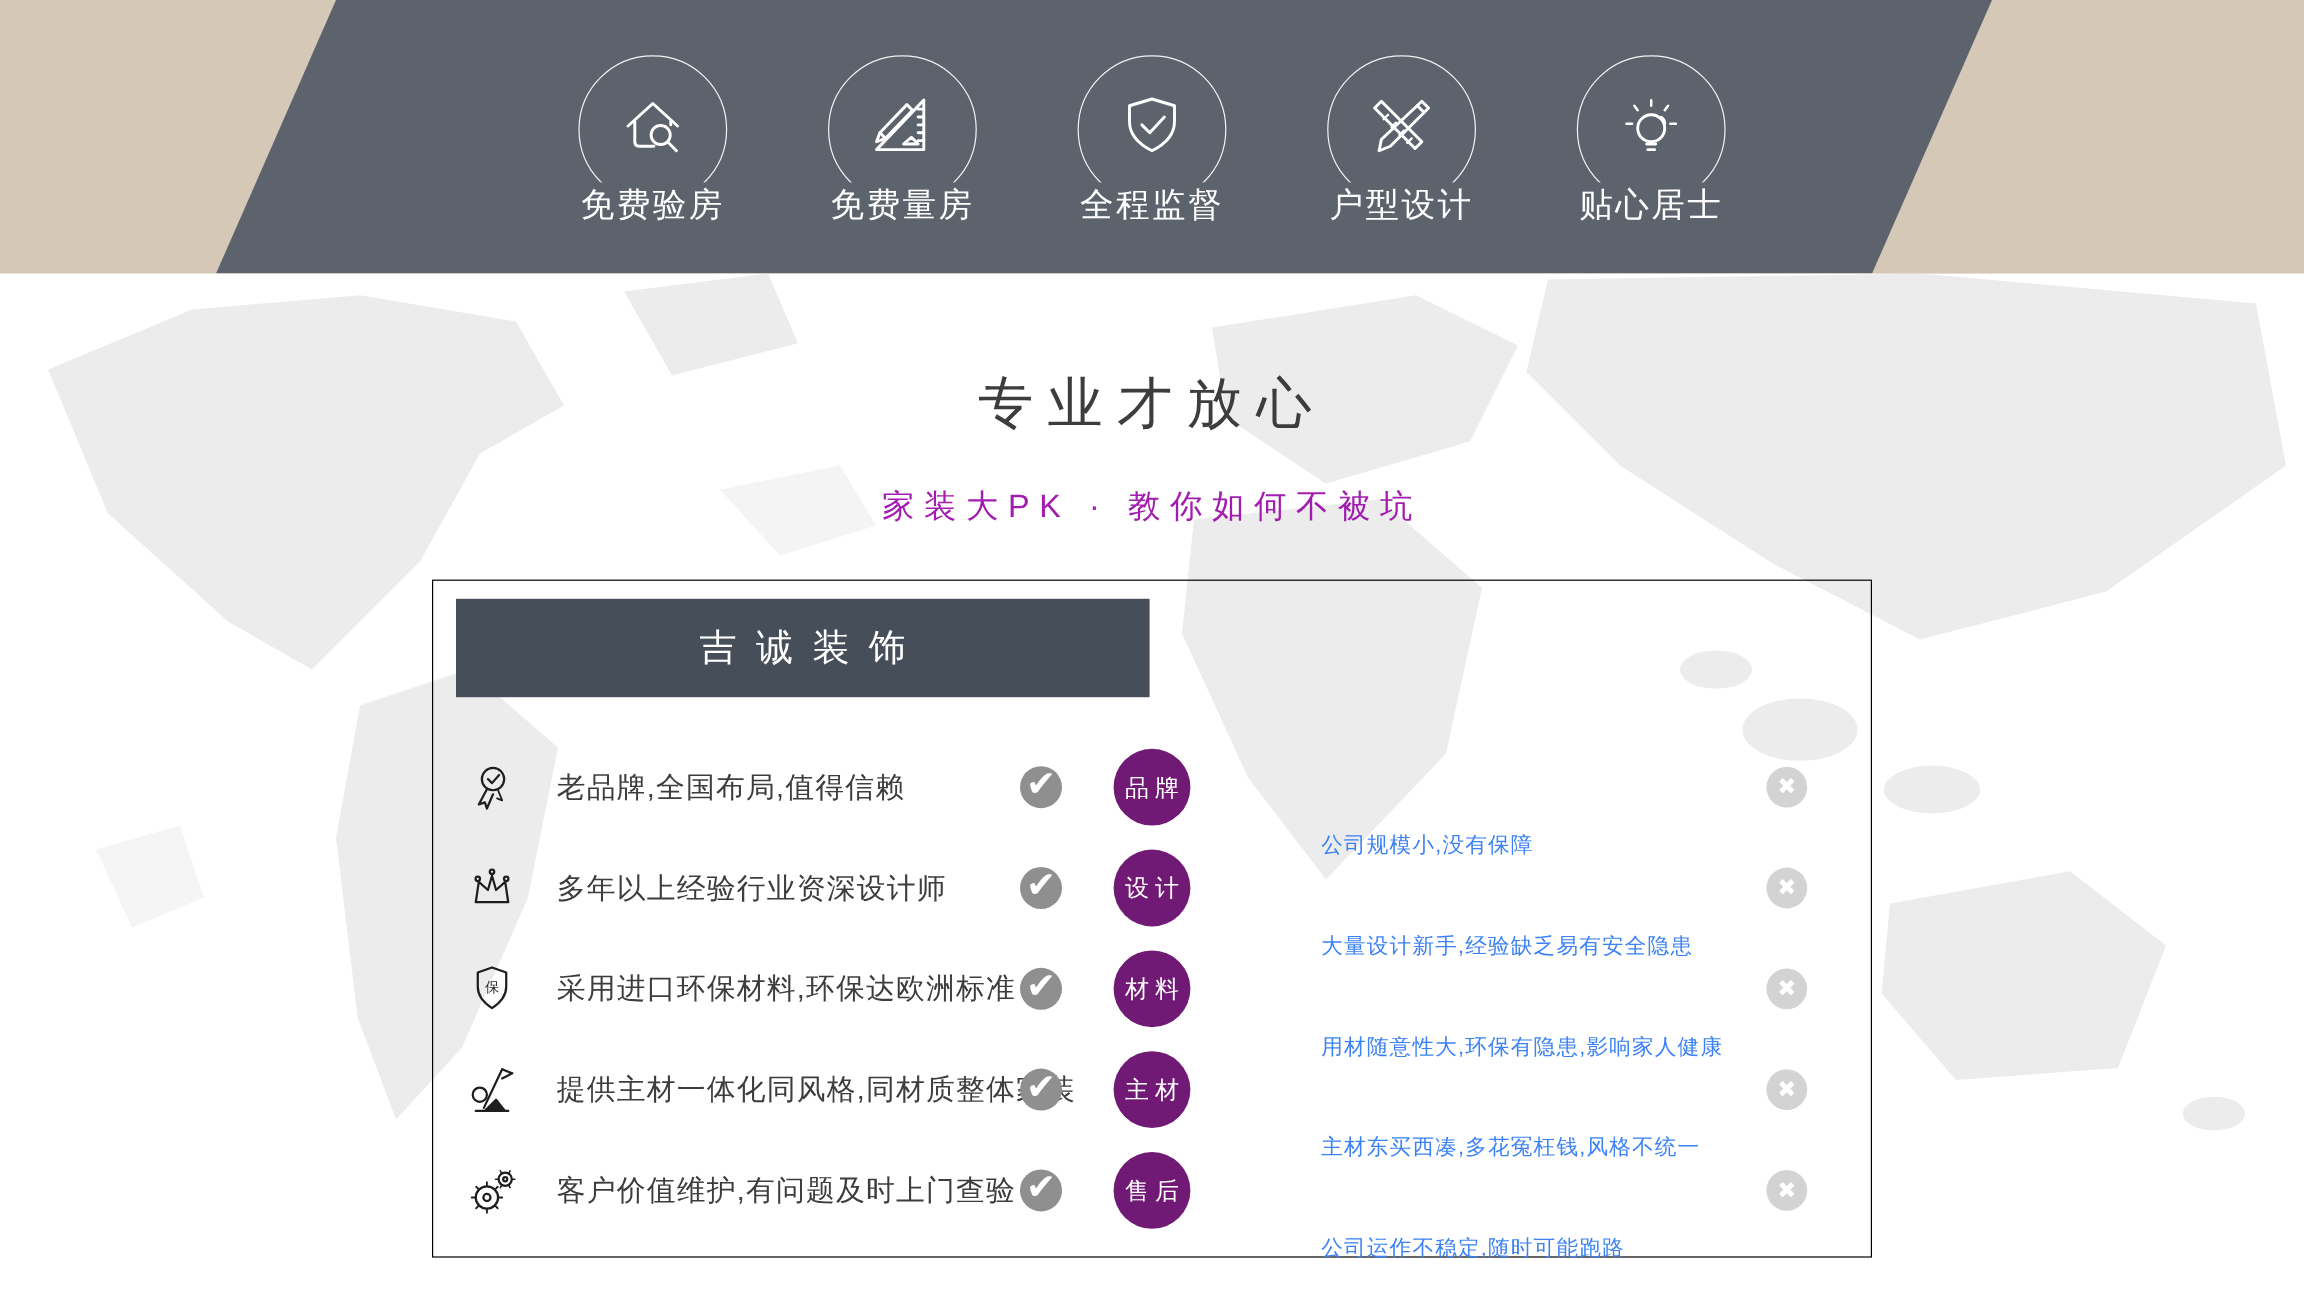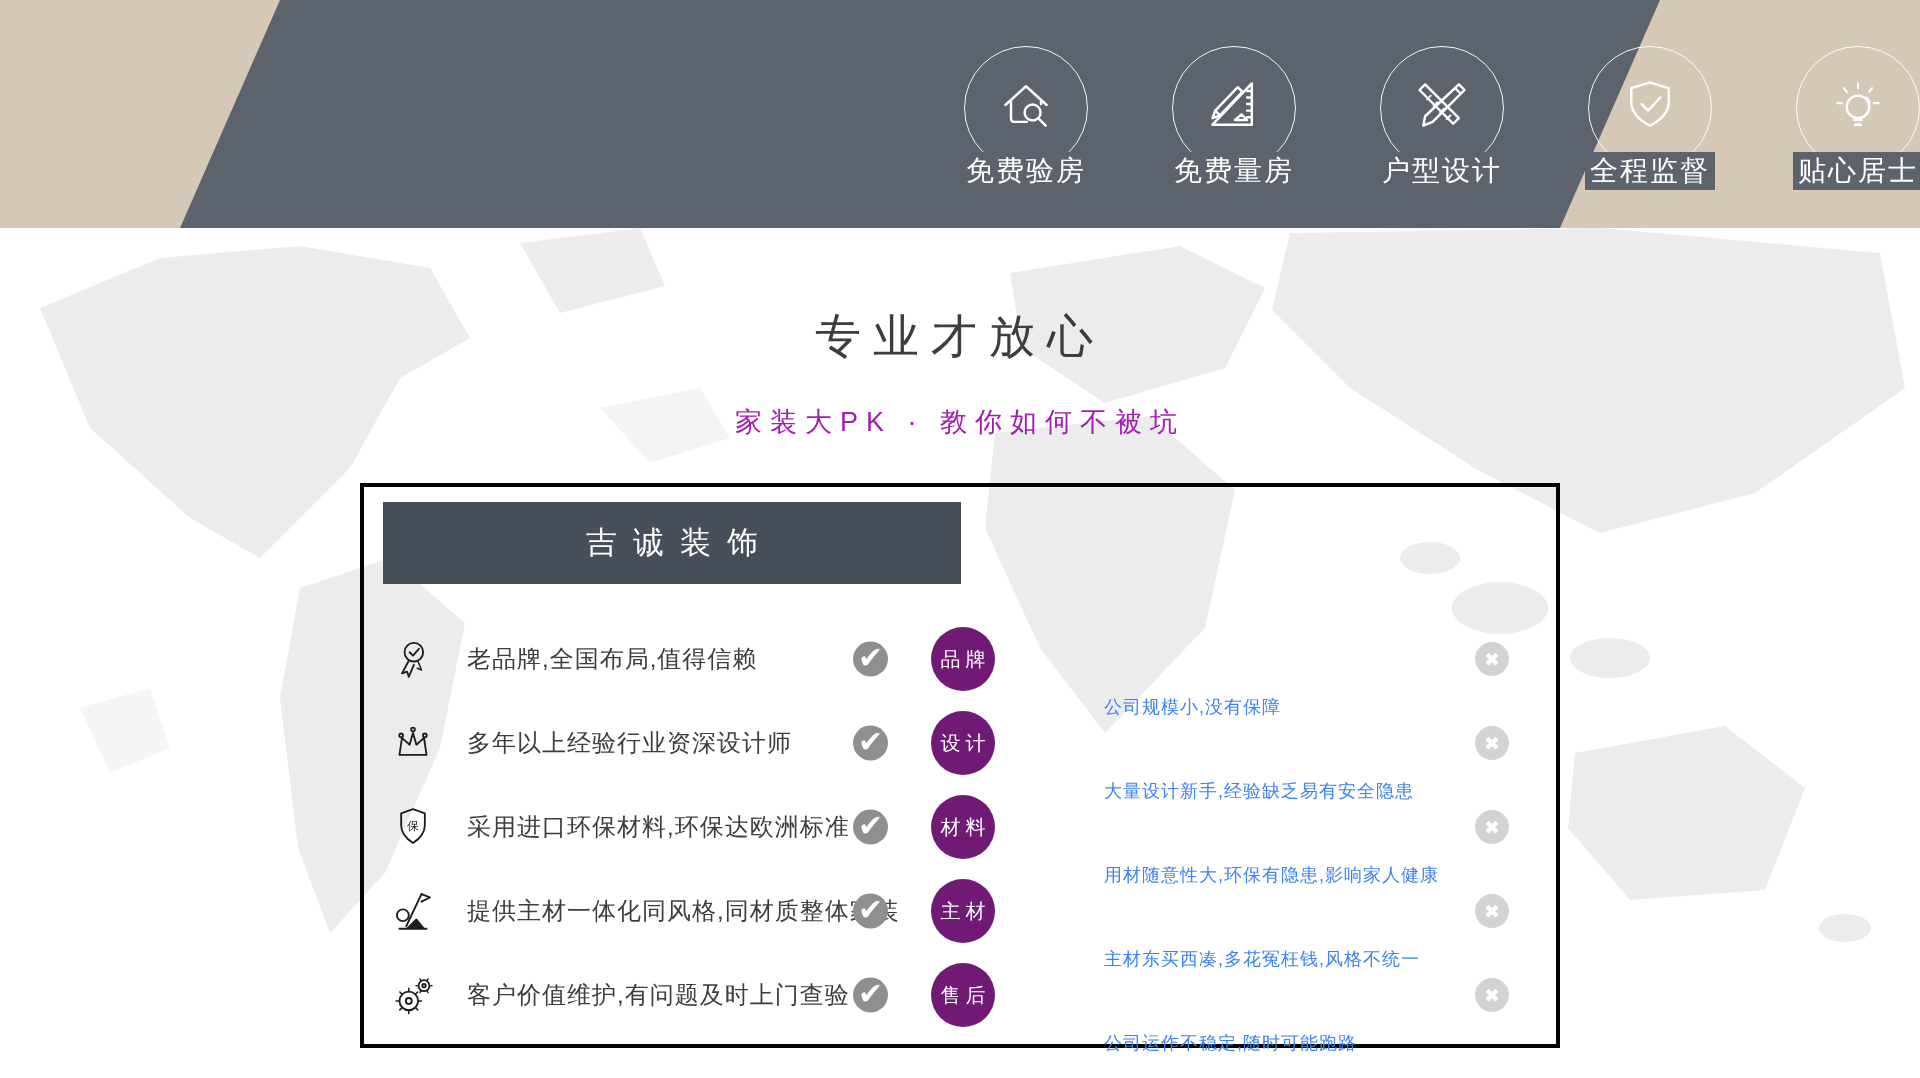--- a/index.html
+++ b/index.html
@@ -8,39 +8,39 @@
   .stage { position:relative; width:1920px; height:1078px; background:#fff; }
 
   
   .map-watermark { position:absolute; left:0; top:228px; width:1920px; height:850px; z-index:0; }
 
   
   .banner { position:absolute; left:0; top:0; width:1920px; height:228px; background:#d5c8b6; z-index:2; }
   .banner-shape { position:absolute; inset:0; background:#5d636d;
     clip-path:polygon(280px 0, 1660px 0, 1560px 228px, 180px 228px); }
   .banner-items { position:absolute; left:0; top:0; width:1920px; height:228px;
-    display:flex; justify-content:flex-end; gap:84px; }
+    display:flex; justify-content:center; gap:84px; }
   .banner-item { position:relative; width:124px; height:228px; }
   .banner-circle { position:absolute; left:0; top:46px; width:124px; height:124px;
     border:1px solid rgba(255,255,255,.92); border-radius:50%;
     display:flex; align-items:center; justify-content:center; }
   .banner-circle svg { width:60px; height:60px; margin-top:-6px; }
   .banner-label { position:absolute; left:50%; transform:translateX(-50%); top:152px;
     color:#fff; font-size:28px; letter-spacing:2px; white-space:nowrap;
     background:#5d636d; padding:0 5px; line-height:38px; }
 
   
   .sec-title { position:absolute; left:0; top:306px; width:1920px; text-align:center;
     font-size:46px; color:#3d3d3d; letter-spacing:12px; z-index:2; font-weight:400; }
   .sec-subtitle { position:absolute; left:0; top:404px; width:1920px; text-align:center;
     font-size:27px; color:#a21caf; letter-spacing:8px; z-index:2; }
 
   
   .panel { position:absolute; left:360px; top:483px; width:1200px; height:565px;
-    border:4px solid #000000; z-index:2; }
+    border:1px solid #000000; z-index:2; }
   .panel-header { position:absolute; left:19px; right:19px; top:15px; height:82px;
     display:flex; gap:5px; }
   .ph-left { width:578px; background:#454e59; color:#fff; display:flex;
     align-items:center; justify-content:center; font-size:31px; letter-spacing:16px;
     padding-left:16px; }
   .ph-right { flex:1; background:#c2a98d; color:#fff; display:flex;
     align-items:center; justify-content:center; font-size:31px; letter-spacing:16px;
     padding-left:16px; }
   .rows { position:absolute; left:0; top:130px; width:1200px; }
   .crow { position:relative; height:84px; }
@@ -117,37 +117,37 @@
             <path d="M12 38 L36 13 L41 18 L17 43 Z"></path>
             <path d="M12 38 L9 46 L17 43"></path>
           </svg>
         </div>
         <div class="banner-label">免费量房</div>
       </div>
 
       <div class="banner-item">
         <div class="banner-circle">
           <svg class="line-w" viewBox="0 0 64 64">
+            <path d="M32 8 L52 14 V28 Q52 44 32 54 Q12 44 12 28 V14 Z"></path>
+            <path d="M23 31 L30 38 L43 24"></path>
+          </svg>
+        </div>
+        <div class="banner-label">全程监督</div>
+      </div>
+
+      <div class="banner-item">
+        <div class="banner-circle">
+          <svg class="line-w" viewBox="0 0 64 64">
             <path d="M14 10 L8 16 L44 52 L50 46 Z"></path>
             <path d="M20 22 L16 26 M27 29 L23 33 M34 36 L30 40 M41 43 L37 47" stroke-width="2"></path>
             <path d="M50 10 L56 16 L22 50 L12 54 L14 44 Z"></path>
             <path d="M46 14 L52 20"></path>
           </svg>
         </div>
         <div class="banner-label">户型设计</div>
-      </div>
-
-      <div class="banner-item">
-        <div class="banner-circle">
-          <svg class="line-w" viewBox="0 0 64 64">
-            <path d="M32 8 L52 14 V28 Q52 44 32 54 Q12 44 12 28 V14 Z"></path>
-            <path d="M23 31 L30 38 L43 24"></path>
-          </svg>
-        </div>
-        <div class="banner-label">全程监督</div>
       </div>
 
 
       <div class="banner-item">
         <div class="banner-circle">
           <svg class="line-w" viewBox="0 0 64 64">
             <circle cx="32" cy="34" r="12"></circle>
             <path d="M28 48 H36 M29 53 H35"></path>
             <path d="M32 14 V9 M44 18 L47 14 M20 18 L17 14 M49 30 H54 M15 30 H10 M41 24 Q45 27 44 31" stroke-width="2.2"></path>
           </svg>

